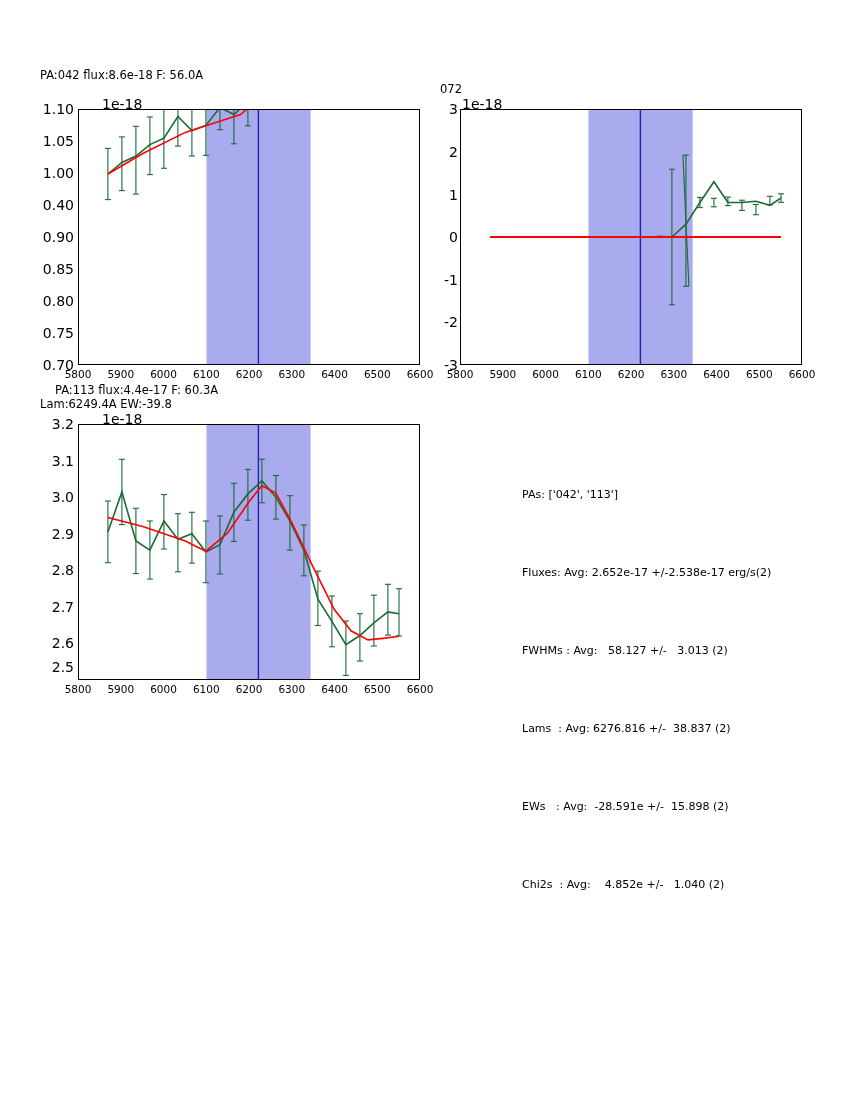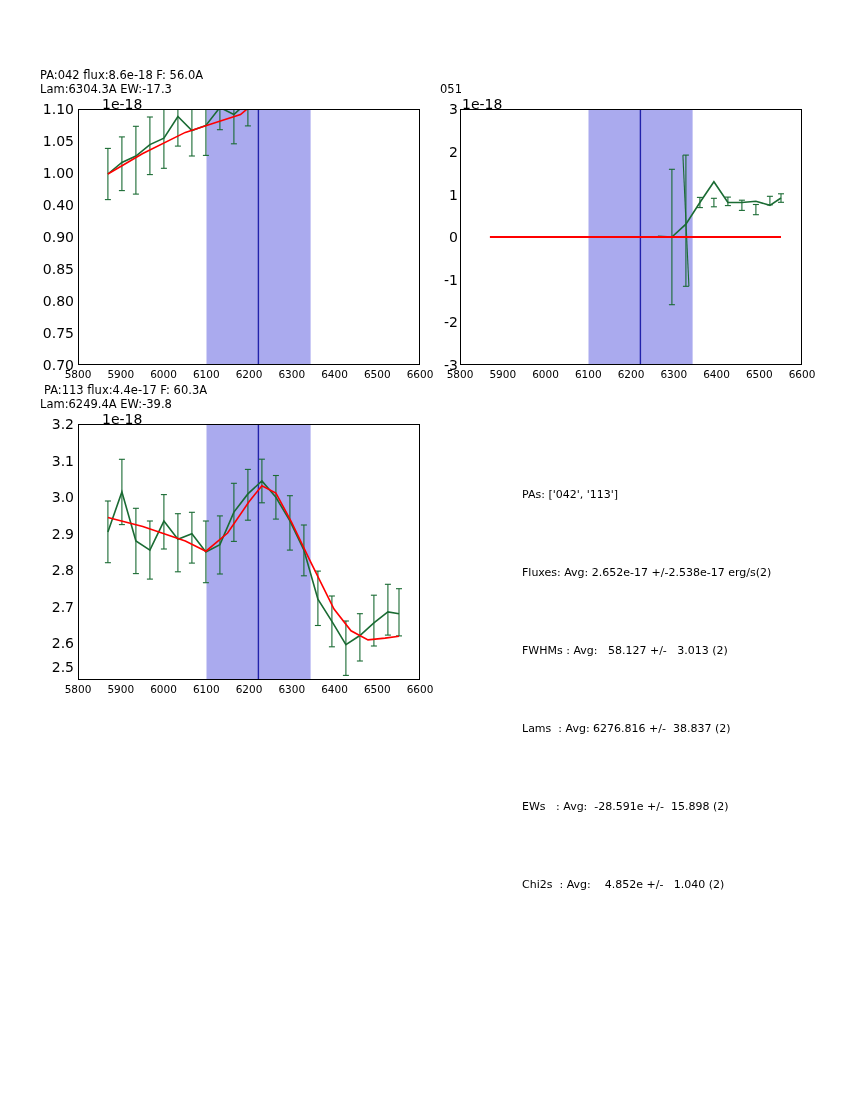--- a/index.html
+++ b/index.html
@@ -68,21 +68,20 @@
   svg { display: block; }
 </style>
 </head>
 <body>
 
 <div class="page">
 
   <div class="panel" style="left:40px; top:68px; width:400px; height:320px;">
 
     <div class="plot-title" style="left:0; top:0; width:400px;">PA:042 flux:8.6e-18 F: 56.0A</div>
-    <div class="plot-title" style="left:0; top:14px; width:400px;">Lam:6304.3A EW:-17.3</div>
     <div class="exp-label" style="left:62px; top:28px;">1e-18</div>
 
     <div class="axes-frame" style="left:38px; top:41px; width:342px; height:256px;">
       <svg width="340" height="254" viewBox="0 0 340 254">
 
         <rect x="127.5" y="0" width="104.1" height="254" fill="#aaaaee"></rect>
 
         <line x1="179.4" y1="0" x2="179.4" y2="254" stroke="#2222aa" stroke-width="1.4"></line>
 
         <g stroke="#1a6b33" stroke-width="1.1">
@@ -149,21 +148,21 @@
     <div class="tick-label-x" style="left:166.3px;top:300px;">6100</div>
     <div class="tick-label-x" style="left:209px;  top:300px;">6200</div>
     <div class="tick-label-x" style="left:251.8px;top:300px;">6300</div>
     <div class="tick-label-x" style="left:294.5px;top:300px;">6400</div>
     <div class="tick-label-x" style="left:337.3px;top:300px;">6500</div>
     <div class="tick-label-x" style="left:380px;  top:300px;">6600</div>
   </div>
 
   <div class="panel" style="left:440px; top:68px; width:400px; height:320px;">
 
-    <div class="plot-title" style="left:0; top:14px; width:400px;">051</div>
+    <div class="plot-title" style="left:0; top:14px; width:400px;">072</div>
     <div class="exp-label" style="left:22px; top:28px;">1e-18</div>
 
     <div class="axes-frame" style="left:20px; top:41px; width:342px; height:256px;">
       <svg width="340" height="254" viewBox="0 0 340 254">
         <rect x="127.5" y="0" width="104.1" height="254" fill="#aaaaee"></rect>
         <line x1="179.4" y1="0" x2="179.4" y2="254" stroke="#2222aa" stroke-width="1.4"></line>
 
         <g stroke="#1a6b33" stroke-width="1.1">
           <line x1="210.9" y1="59.3" x2="210.9" y2="194.7"></line>
             <line x1="207.9" y1="59.3" x2="213.9" y2="59.3"></line>
@@ -215,21 +214,21 @@
     <div class="tick-label-x" style="left:148.3px;top:300px;">6100</div>
     <div class="tick-label-x" style="left:191px;  top:300px;">6200</div>
     <div class="tick-label-x" style="left:233.8px;top:300px;">6300</div>
     <div class="tick-label-x" style="left:276.5px;top:300px;">6400</div>
     <div class="tick-label-x" style="left:319.3px;top:300px;">6500</div>
     <div class="tick-label-x" style="left:362px;  top:300px;">6600</div>
   </div>
 
   <div class="panel" style="left:40px; top:383px; width:400px; height:320px;">
 
-    <div class="plot-title" style="left:4px; top:0; width:400px;">PA:113 flux:4.4e-17 F: 60.3A</div>
+    <div class="plot-title" style="left:15px; top:0; width:400px;">PA:113 flux:4.4e-17 F: 60.3A</div>
     <div class="plot-title" style="left:0; top:14px; width:400px;">Lam:6249.4A EW:-39.8</div>
     <div class="exp-label" style="left:62px; top:28px;">1e-18</div>
 
     <div class="axes-frame" style="left:38px; top:41px; width:342px; height:256px;">
       <svg width="340" height="254" viewBox="0 0 340 254">
         <rect x="127.5" y="0" width="104.1" height="254" fill="#aaaaee"></rect>
         <line x1="179.4" y1="0" x2="179.4" y2="254" stroke="#2222aa" stroke-width="1.4"></line>
 
         <g stroke="#1a6b33" stroke-width="1.1">
           <line x1="28.9" y1="76.0" x2="28.9" y2="137.7"></line>

